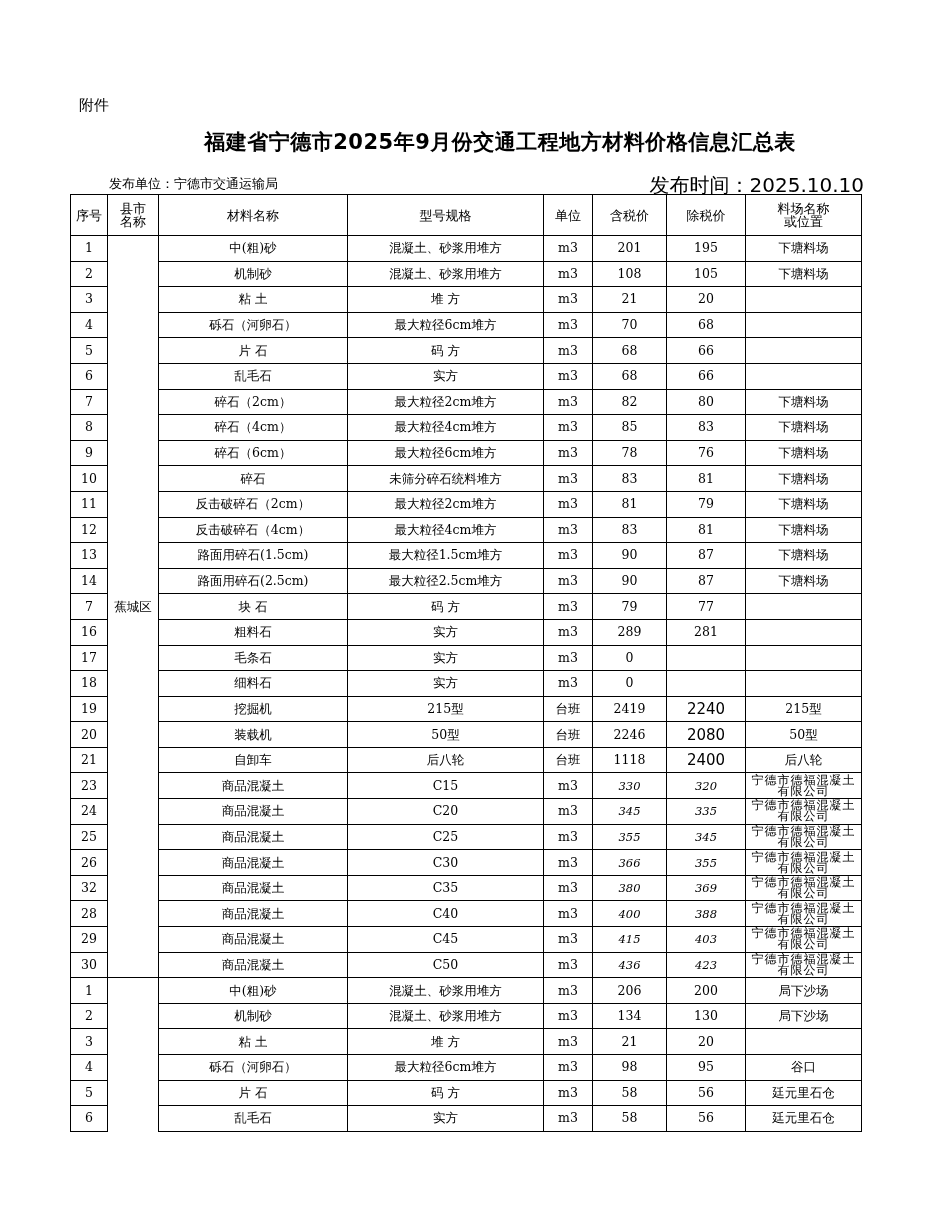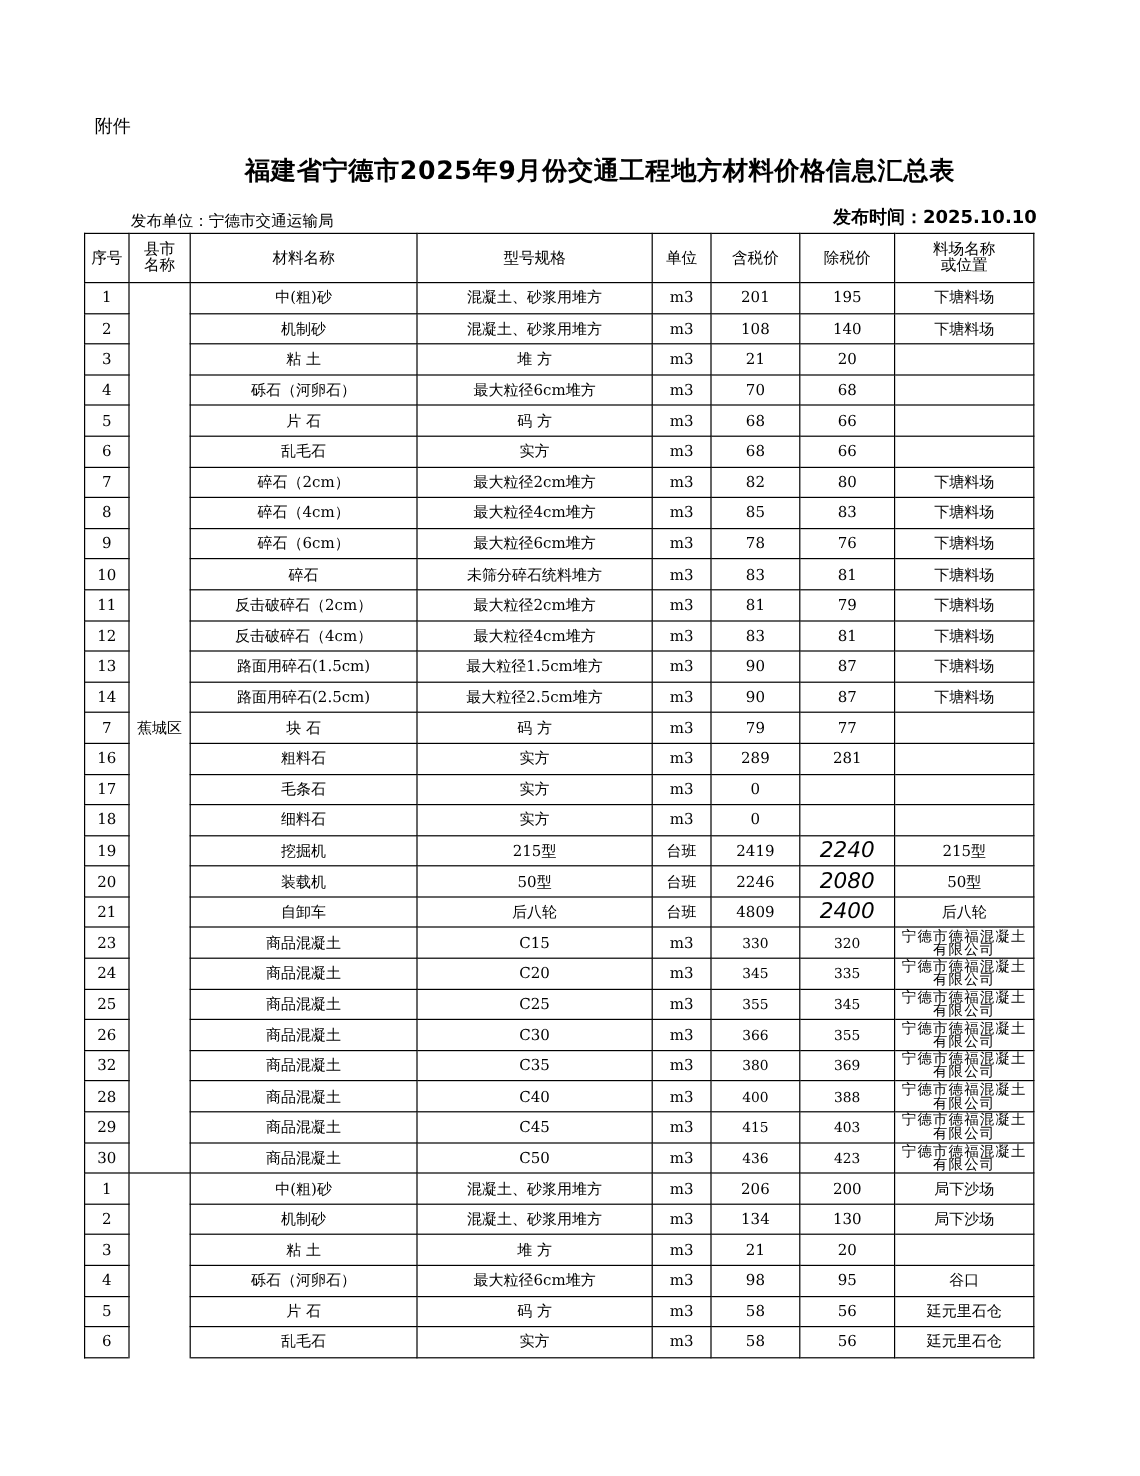--- a/index.html
+++ b/index.html
@@ -3,30 +3,30 @@
 <meta charset="utf-8">
 <style>
   html, body { margin:0; padding:0; background:#ffffff; }
   body { width:950px; height:1230px; position:relative; overflow:hidden;
          font-family:"DejaVu Serif","Liberation Serif",serif; color:#000; }
   .attach { position:absolute; left:79px; top:96px; font-size:15px; }
   .title { position:absolute; left:0; width:1000px; top:128px; text-align:center;
            font-size:21px; font-weight:bold; letter-spacing:0.5px;
            font-family:"DejaVu Sans","Liberation Sans",sans-serif; }
   .pub-unit { position:absolute; left:75px; top:175px; font-size:13px;margin-left:34px; }
-  .pub-time { position:absolute; right:86px; top:172px; font-size:15px;
-              font-family:"DejaVu Sans","Liberation Sans",sans-serif;font-weight:bold; }
+  .pub-time { position:absolute; right:86px; top:172px; font-size:20px;
+              font-family:"DejaVu Sans","Liberation Sans",sans-serif; }
   table { position:absolute; left:70px; top:194px; border-collapse:collapse;
           table-layout:fixed; width:791px; font-size:12.5px; }
   td, th { border:1px solid #000; text-align:center; vertical-align:middle;
            padding:0; overflow:hidden; white-space:nowrap; font-weight:normal; }
   th { height:40px; font-size:13px; line-height:13px;text-align:center; }
   td { height:24.6px; line-height:14px; }
-  td.narrow { font-size:11.5px; }
-  td.bold { font-family:"DejaVu Sans","Liberation Sans",sans-serif; font-size:18px;font-style:italic; }
+  td.narrow { font-size:11.5px;font-style:italic; }
+  td.bold { font-family:"DejaVu Sans","Liberation Sans",sans-serif; font-size:15px; }
   td.loc2 { font-size:12px; line-height:11px; white-space:normal; letter-spacing:1px; }
   .county-nobot { border-bottom:none !important; }
 </style>
 </head>
 <body>
 
 <div class="attach">附件</div>
 <div class="title">福建省宁德市2025年9月份交通工程地方材料价格信息汇总表</div>
 <div class="pub-unit">发布单位：宁德市交通运输局</div>
 <div class="pub-time">发布时间：2025.10.10</div>
@@ -64,21 +64,21 @@
         <td>201</td>
         <td>195</td>
         <td>下塘料场</td>
       </tr>
       <tr>
         <td>2</td>
         <td>机制砂</td>
         <td>混凝土、砂浆用堆方</td>
         <td>m3</td>
         <td>108</td>
-        <td>140</td>
+        <td>105</td>
         <td>下塘料场</td>
       </tr>
       <tr>
         <td>3</td>
         <td>粘 土</td>
         <td>堆 方</td>
         <td>m3</td>
         <td>21</td>
         <td>20</td>
         <td></td>
@@ -234,21 +234,21 @@
         <td>台班</td>
         <td>2246</td>
         <td class="bold">2080</td>
         <td>50型</td>
       </tr>
       <tr>
         <td>21</td>
         <td>自卸车</td>
         <td>后八轮</td>
         <td>台班</td>
-        <td>4809</td>
+        <td>1118</td>
         <td class="bold">2400</td>
         <td>后八轮</td>
       </tr>
       <tr>
         <td>23</td>
         <td>商品混凝土</td>
         <td>C15</td>
         <td>m3</td>
         <td class="narrow">330</td>
         <td class="narrow">320</td>

